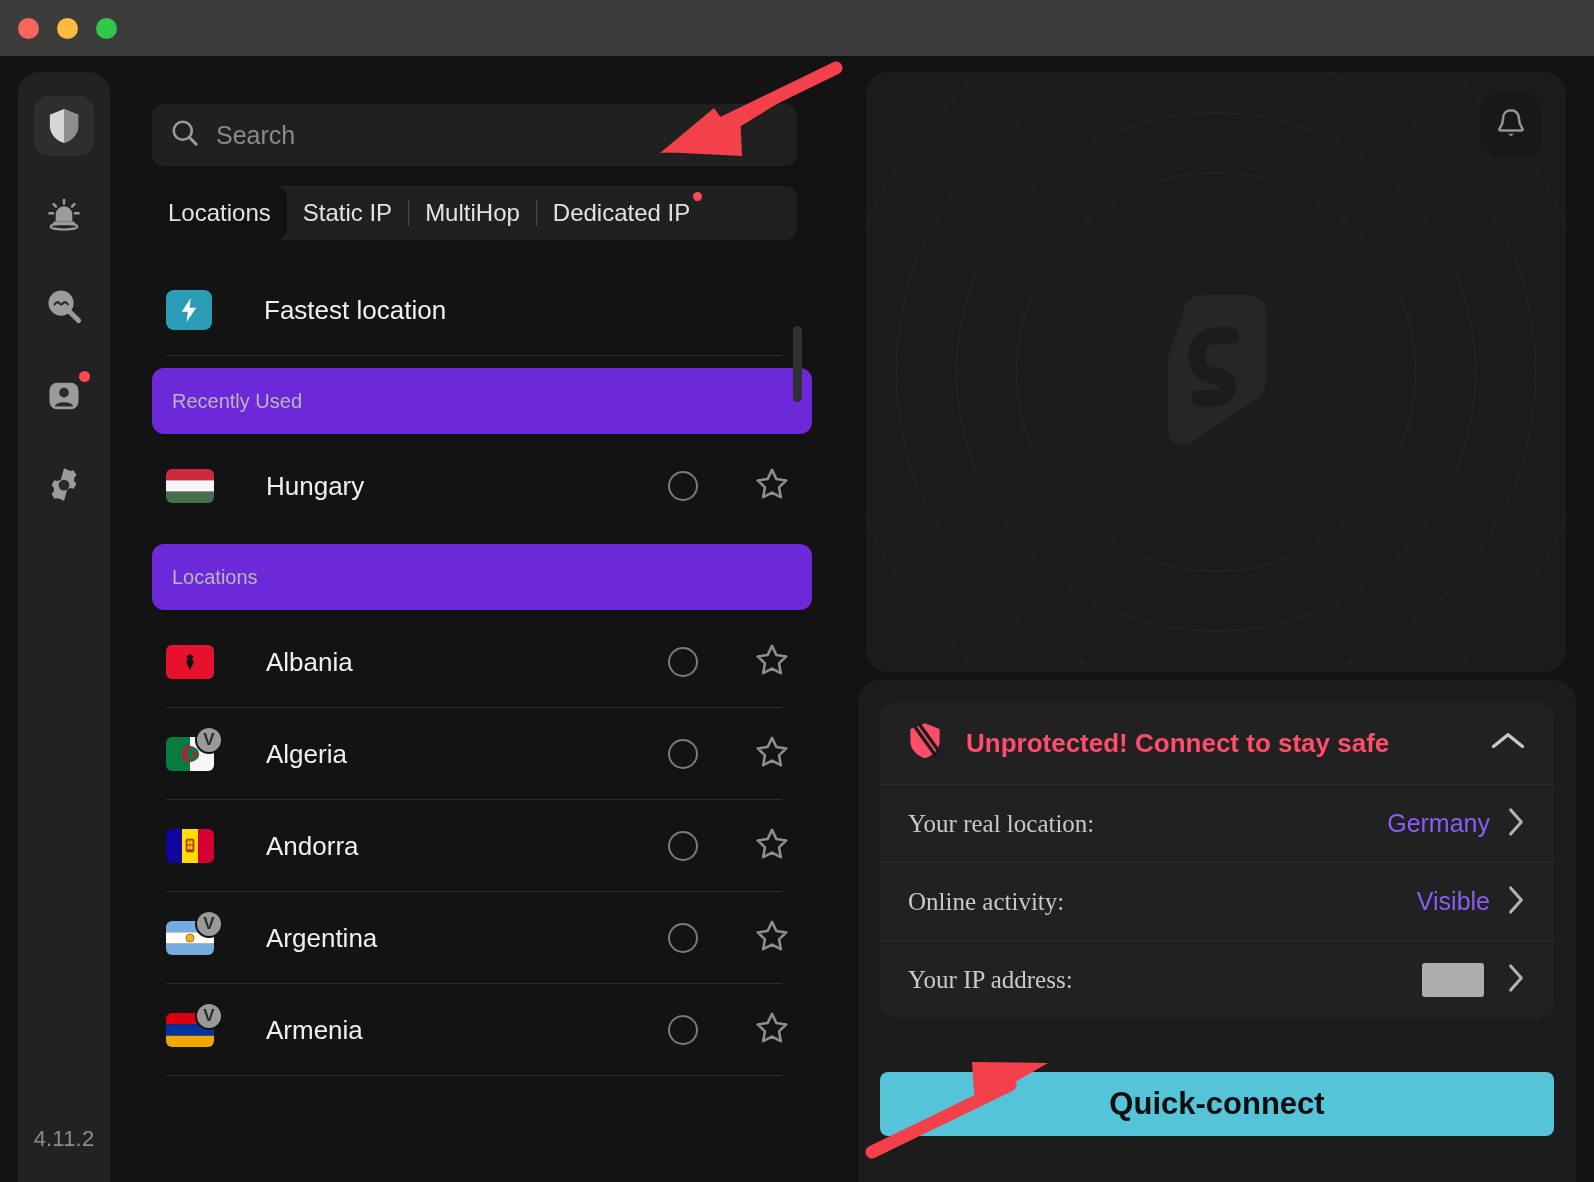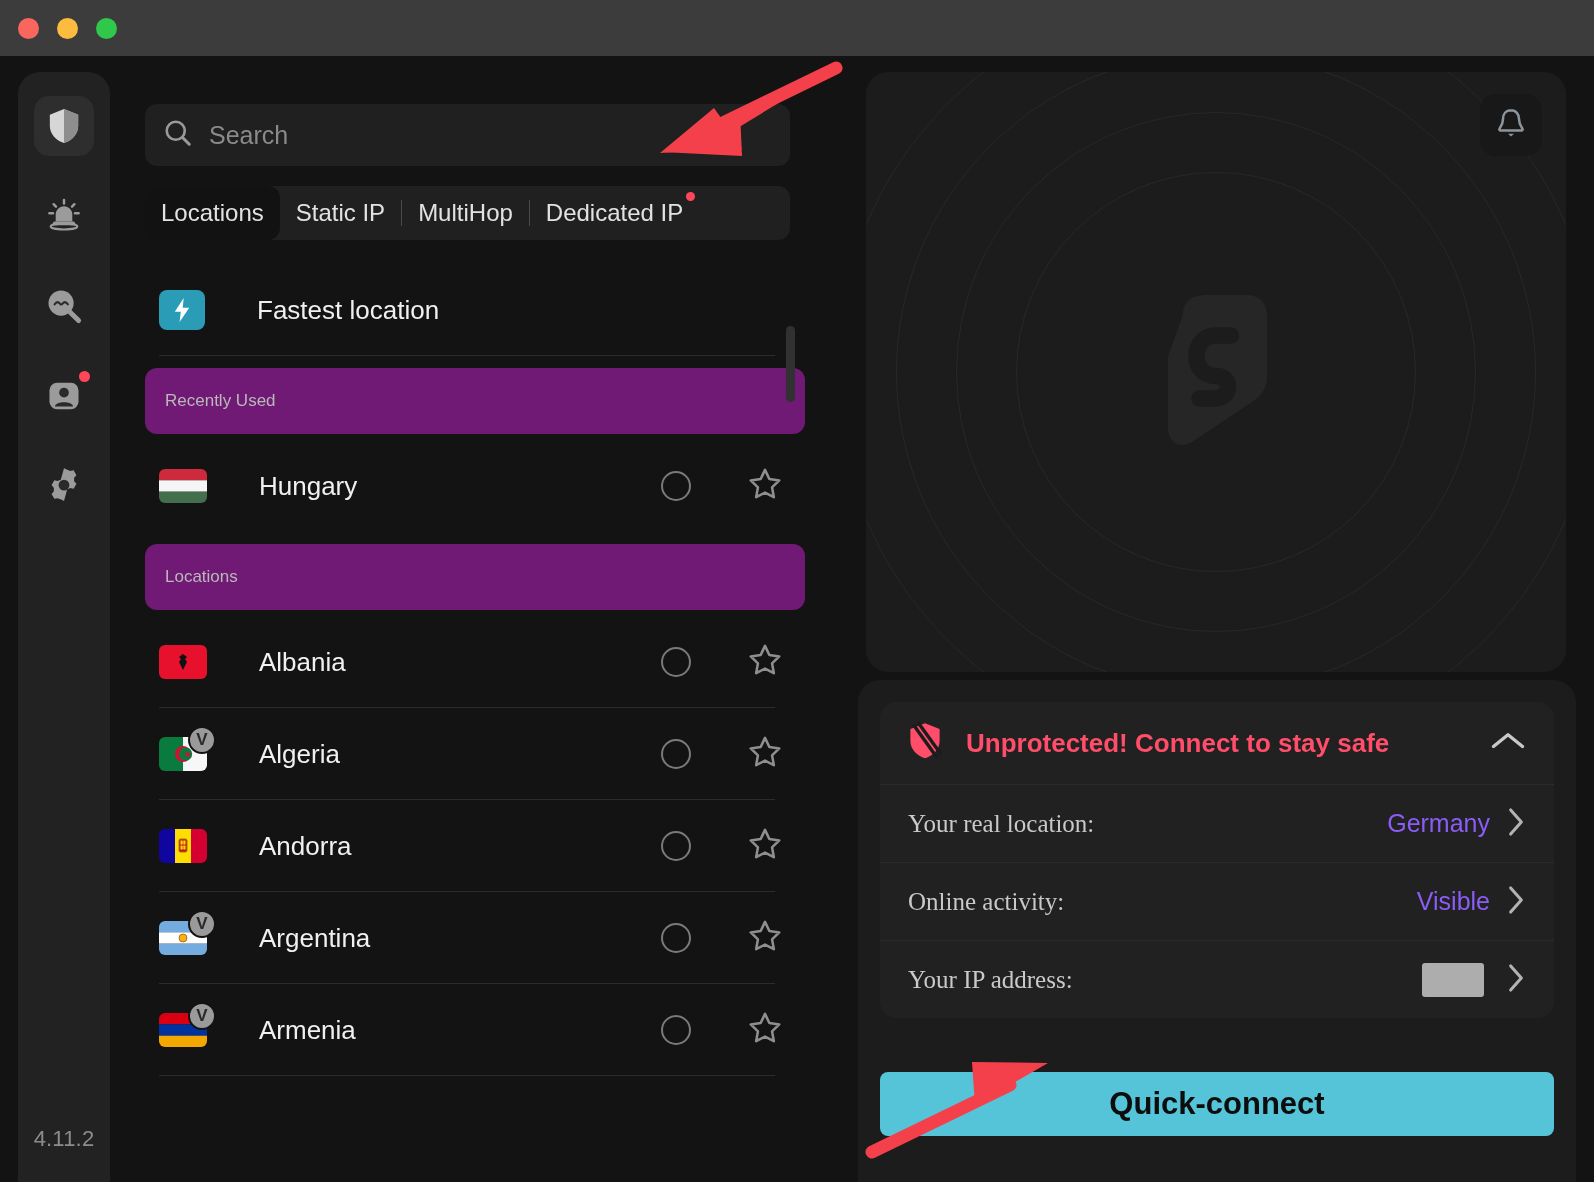--- a/index.html
+++ b/index.html
@@ -53,21 +53,21 @@
     background: #ff4757;
   }
   .version {
     position: absolute; bottom: 30px; left: 0; width: 100%;
     text-align: center; color: #8c8c8c; font-size: 22px;
     letter-spacing: 0.2px;
   }
 
   
   .leftcol {
-    position: absolute; top: 72px; left: 117px;
+    position: absolute; top: 72px; left: 124px;
     width: 700px; height: 1110px;
   }
   .searchbar {
     position: absolute; top: 32px; left: 28px;
     width: 645px; height: 62px;
     background: #202020; border-radius: 12px;
     display: flex; align-items: center; padding: 0 18px;
     cursor: text;
   }
   .search-input {
@@ -144,24 +144,24 @@
   }
   .sel-circle {
     width: 30px; height: 30px; border-radius: 50%;
     border: 2px solid #7a7a7a;
     margin-right: 32px; flex-shrink: 0;
   }
   .star { flex-shrink: 0; }
 
   .grouphdr {
     height: 66px; margin: 12px 0 6px 0;
-    background: #701a75; border-radius: 12px;
+    background: #6d28d9; border-radius: 12px;
     display: flex; align-items: center;
     padding-left: 20px;
-    color: #b9b9b9; font-size: 17px;
+    color: #b9b9b9; font-size: 20px;
   }
 
   .scrollbar {
     position: absolute; top: 254px; right: 22px;
     width: 9px; height: 76px;
     background: #313131; border-radius: 5px;
     cursor: grab;
   }
 
   

